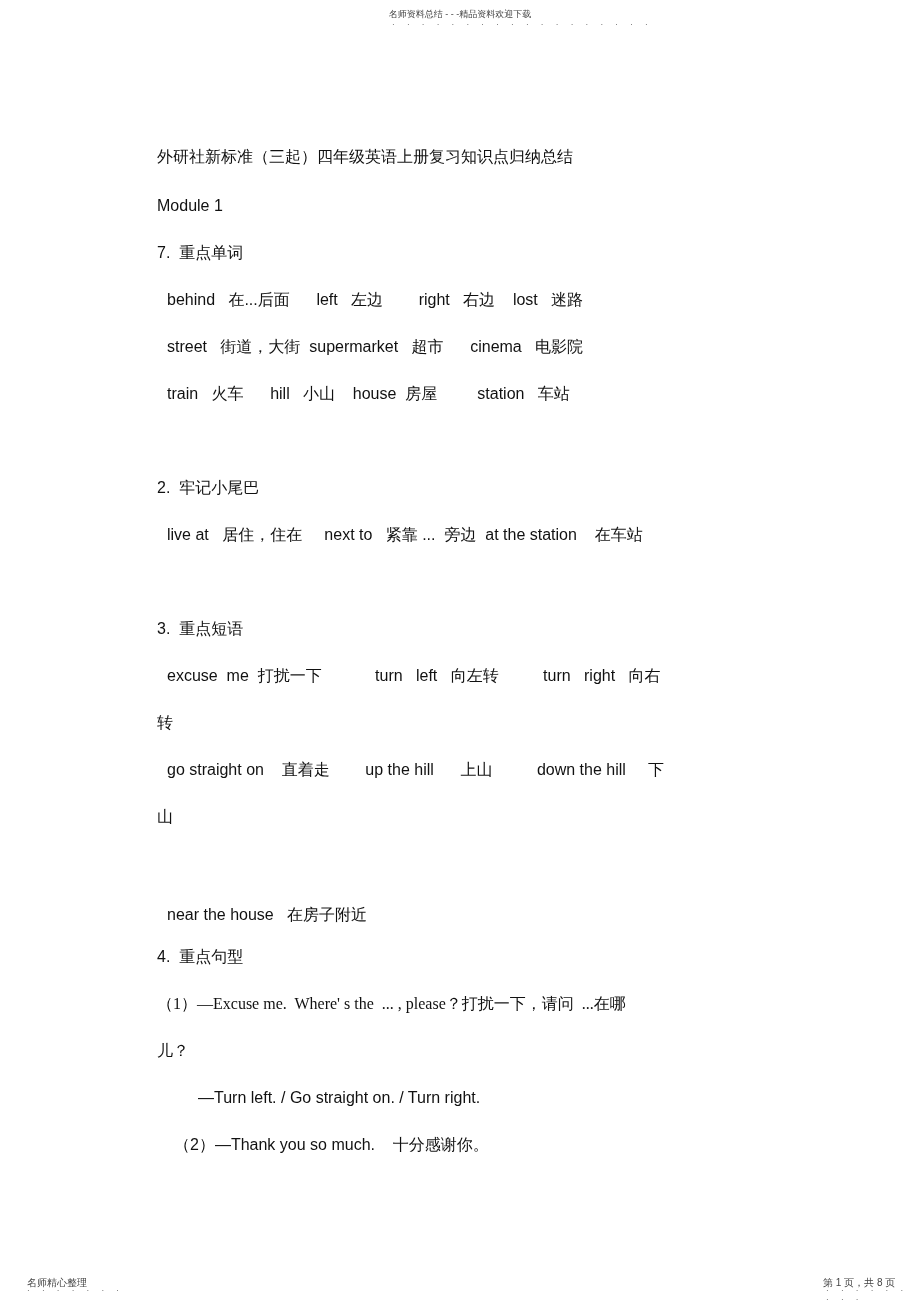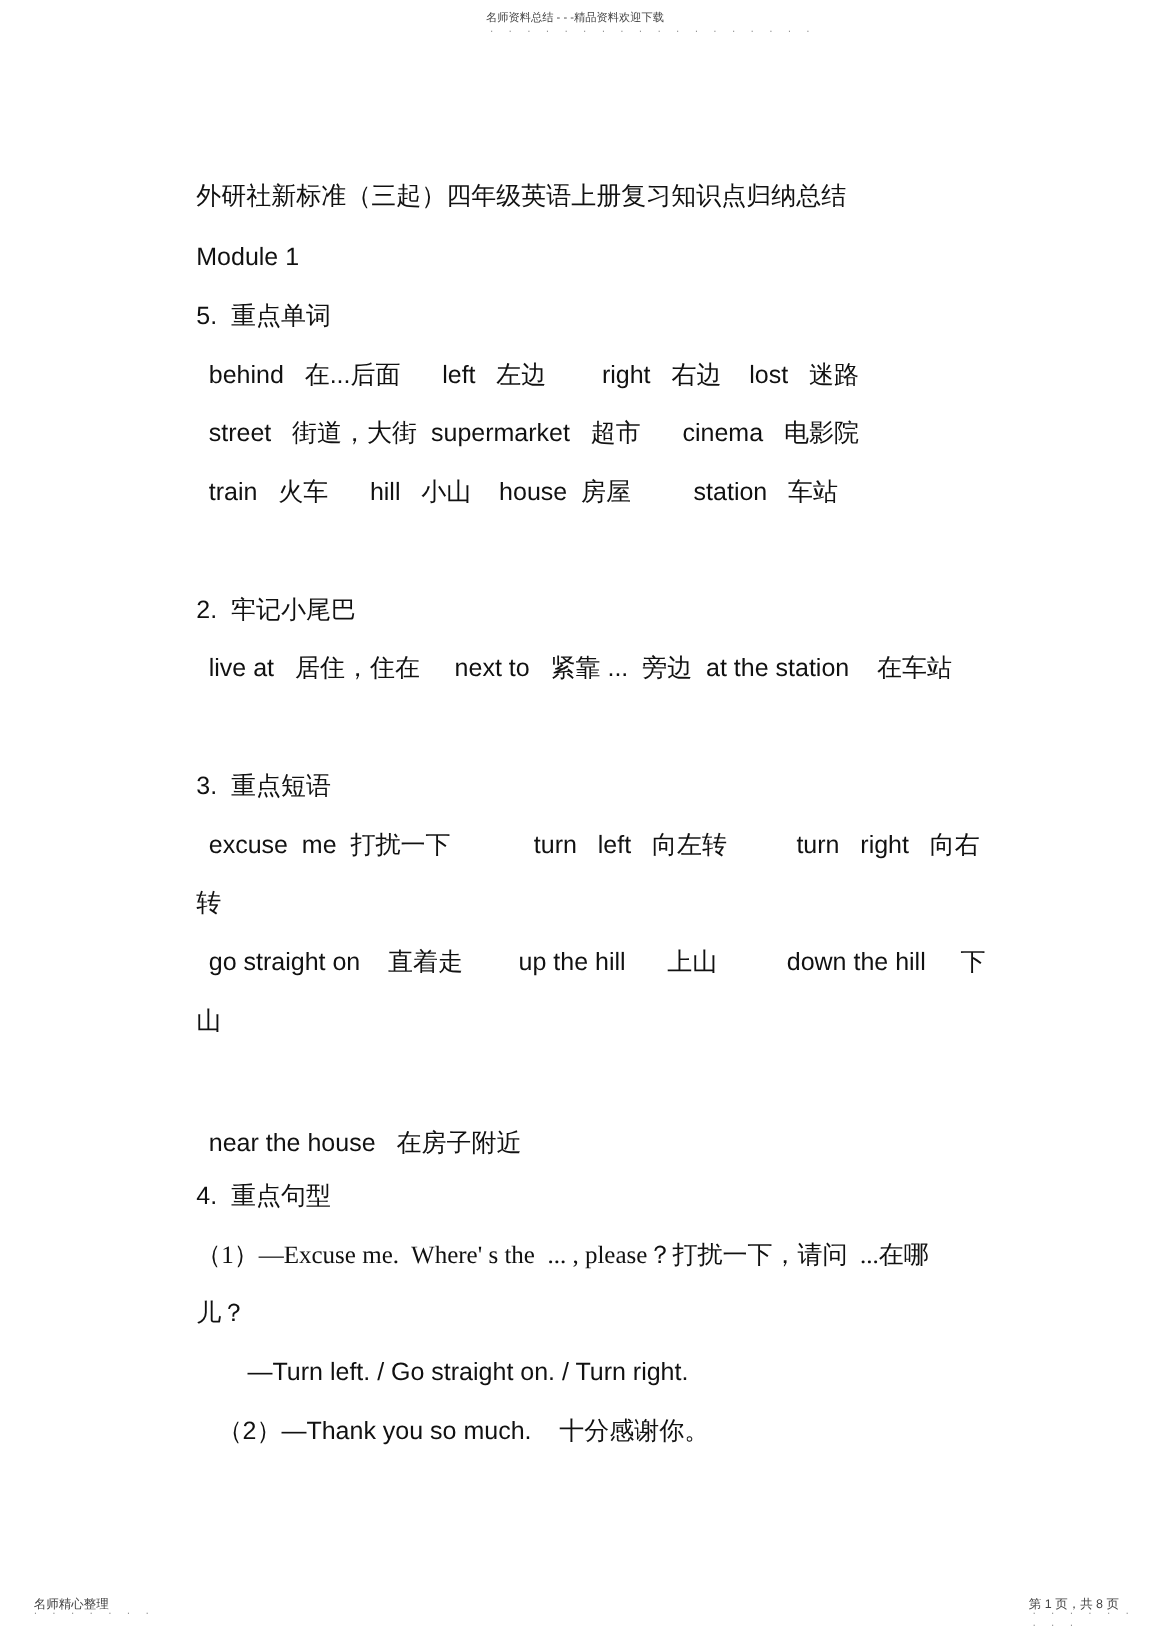--- a/index.html
+++ b/index.html
@@ -3,38 +3,38 @@
   <meta charset="utf-8">
   <style>
     html, body { margin: 0; padding: 0; background: #ffffff; }
     body {
       width: 920px; height: 1303px; position: relative; overflow: hidden;
       font-family: "Liberation Sans", "DejaVu Sans", sans-serif;
       color: #111111;
     }
     .hdr { position: absolute; top: 8px; left: 0; width: 920px; text-align: center; font-size: 9px; color: #444; }
     .dots { position: absolute; font-size: 8px; color: #666; letter-spacing: 5px; }
-    .line { position: absolute; left: 157px; font-size: 20px; white-space: pre; line-height: 22px; }
+    .line { position: absolute; left: 157px; font-size: 16px; white-space: pre; line-height: 22px; }
     .ind { left: 167px; }
     .ind2 { left: 198px; }
     .foot { position: absolute; font-size: 10px; color: #444; }
   </style>
 </head>
 <body>
 
 <div>
   <div class="hdr">名师资料总结 - - -精品资料欢迎下载</div>
   <div class="dots" style="top:20px;left:392px;">· · · · · · · · · · · · · · · · · ·</div>
 </div>
 
 <div>
   <div class="line" style="top:146px;">外研社新标准（三起）四年级英语上册复习知识点归纳总结</div>
   <div class="line" style="top:195px;">Module 1</div>
 
-  <div class="line" style="top:242px;">5.  重点单词</div>
+  <div class="line" style="top:242px;">7.  重点单词</div>
   <div class="line ind" style="top:289px;">behind   在...后面      left   左边        right   右边    lost   迷路</div>
   <div class="line ind" style="top:336px;">street   街道，大街  supermarket   超市      cinema   电影院</div>
   <div class="line ind" style="top:383px;">train   火车      hill   小山    house  房屋         station   车站</div>
 
   <div class="line" style="top:477px;">2.  牢记小尾巴</div>
   <div class="line ind" style="top:524px;">live at   居住，住在     next to   紧靠 ...  旁边  at the station    在车站</div>
 
   <div class="line" style="top:618px;">3.  重点短语</div>
   <div class="line ind" style="top:665px;">excuse  me  打扰一下            turn   left   向左转          turn   right   向右</div>
   <div class="line" style="top:712px;">转</div>

